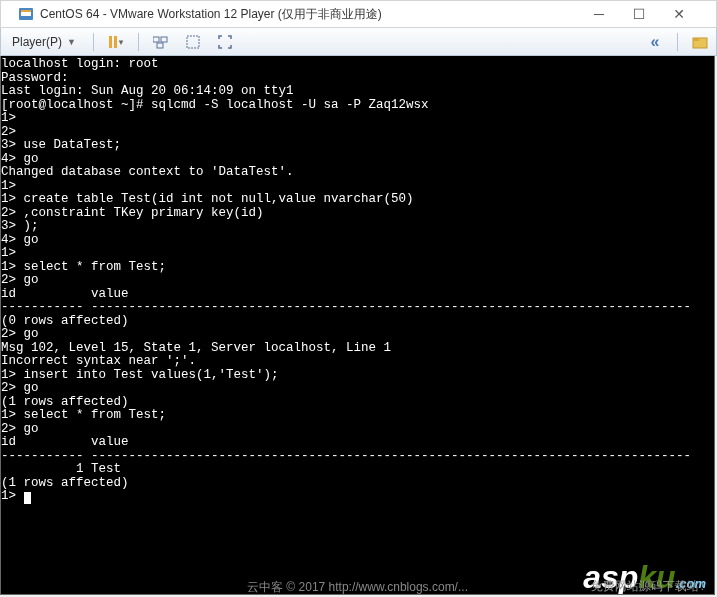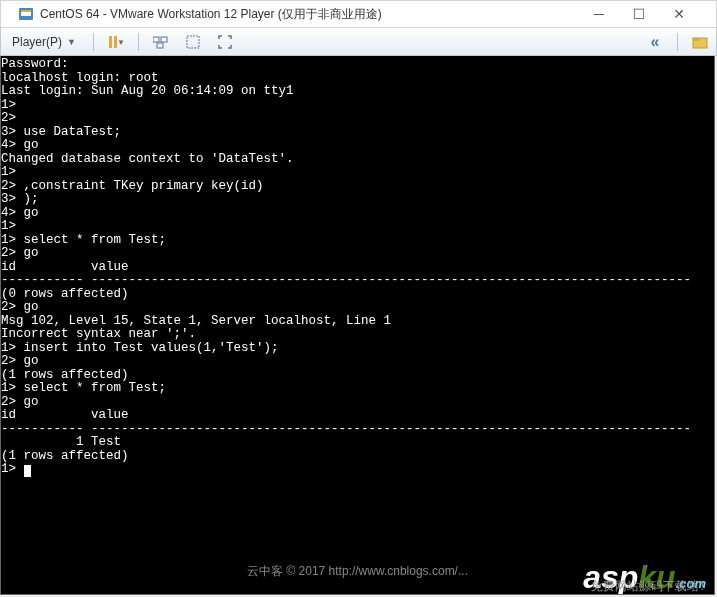--- a/index.html
+++ b/index.html
@@ -18,21 +18,21 @@
     .tb-icon { width: 20px; height: 20px; display: flex; align-items: center; justify-content: center; cursor: pointer; color: #5a7199; }
     .pause-icon { display: flex; gap: 2px; }
     .pause-bar { width: 3px; height: 12px; background: #e8a838; }
     .chev-small { font-size: 9px; color: #666; margin-left: 2px; }
     .toolbar-spacer { flex: 1; }
     
     .terminal { width: 715px; height: 539px; background: #000; color: #fff; font-family: "Courier New", Consolas, monospace; font-size: 12.5px; line-height: 13.5px; padding: 2px 0 0 0; overflow: hidden; position: relative; border: 1px solid #666; border-top: none; }
     .terminal-line { white-space: pre; }
     .cursor { display: inline-block; width: 7px; height: 12px; background: #fff; vertical-align: bottom; }
     
-    .watermark { position: absolute; bottom: 16px; left: 50%; transform: translateX(-50%); color: #888; font-size: 12px; font-family: "Microsoft YaHei", sans-serif; pointer-events: none; white-space: nowrap; }
+    .watermark { position: absolute; bottom: 0; left: 50%; transform: translateX(-50%); color: #888; font-size: 12px; font-family: "Microsoft YaHei", sans-serif; pointer-events: none; white-space: nowrap; }
     
     .aspku { position: absolute; right: 8px; bottom: 2px; pointer-events: none; }
     .aspku-main { font-family: Arial, sans-serif; font-weight: bold; font-style: italic; font-size: 32px; }
     .aspku-asp { color: #fff; }
     .aspku-ku { color: #4d7c0f; }
     .aspku-com { color: #7dd3fc; font-size: 13px; font-style: italic; font-weight: bold; }
     .aspku-sub { color: #999; font-size: 12px; position: absolute; right: 0; bottom: -2px; white-space: nowrap; margin-left: 10px; }
   </style>
 </head>
 <body>
@@ -90,29 +90,31 @@
   <div class="tb-icon">
     <svg width="16" height="14">
         <rect x="1" y="3" width="14" height="10" fill="#e8c456" stroke="#c89830"></rect>
         <rect x="1" y="3" width="6" height="3" fill="#d8a838"></rect>
       </svg>
   </div>
 </div>
 
 <div class="terminal">
   <div id="terminal-content">
+      <div class="terminal-line">localhost login: root</div>
       <div class="terminal-line">Password:</div>
-      <div class="terminal-line">localhost login: root</div>
       <div class="terminal-line">Last login: Sun Aug 20 06:14:09 on tty1</div>
+      <div class="terminal-line">[root@localhost ~]# sqlcmd -S localhost -U sa -P Zaq12wsx</div>
       <div class="terminal-line">1&gt;</div>
       <div class="terminal-line">2&gt;</div>
       <div class="terminal-line">3&gt; use DataTest;</div>
       <div class="terminal-line">4&gt; go</div>
       <div class="terminal-line">Changed database context to 'DataTest'.</div>
       <div class="terminal-line">1&gt;</div>
+      <div class="terminal-line">1&gt; create table Test(id int not null,value nvarchar(50)</div>
       <div class="terminal-line">2&gt; ,constraint TKey primary key(id)</div>
       <div class="terminal-line">3&gt; );</div>
       <div class="terminal-line">4&gt; go</div>
       <div class="terminal-line">1&gt;</div>
       <div class="terminal-line">1&gt; select * from Test;</div>
       <div class="terminal-line">2&gt; go</div>
       <div class="terminal-line">id          value</div>
       <div class="terminal-line">----------- --------------------------------------------------------------------------------</div>
       <div class="terminal-line"></div>
       <div class="terminal-line">(0 rows affected)</div>

